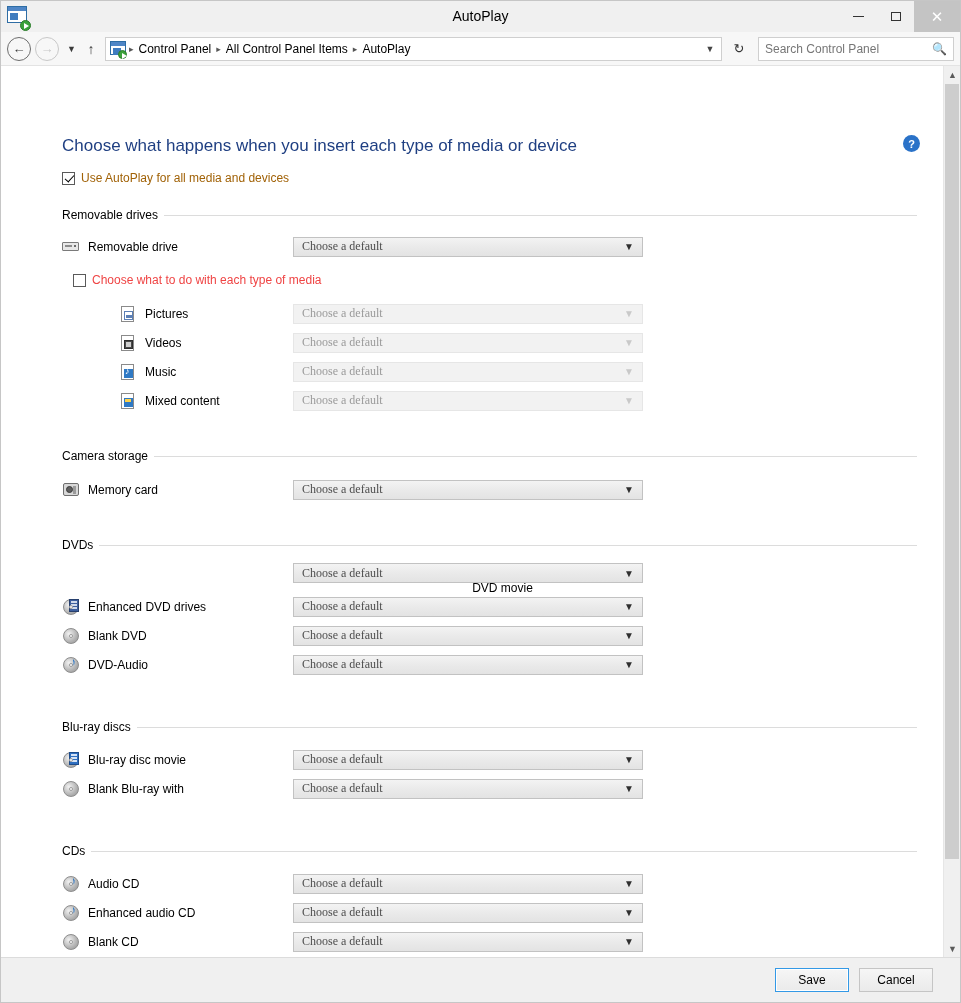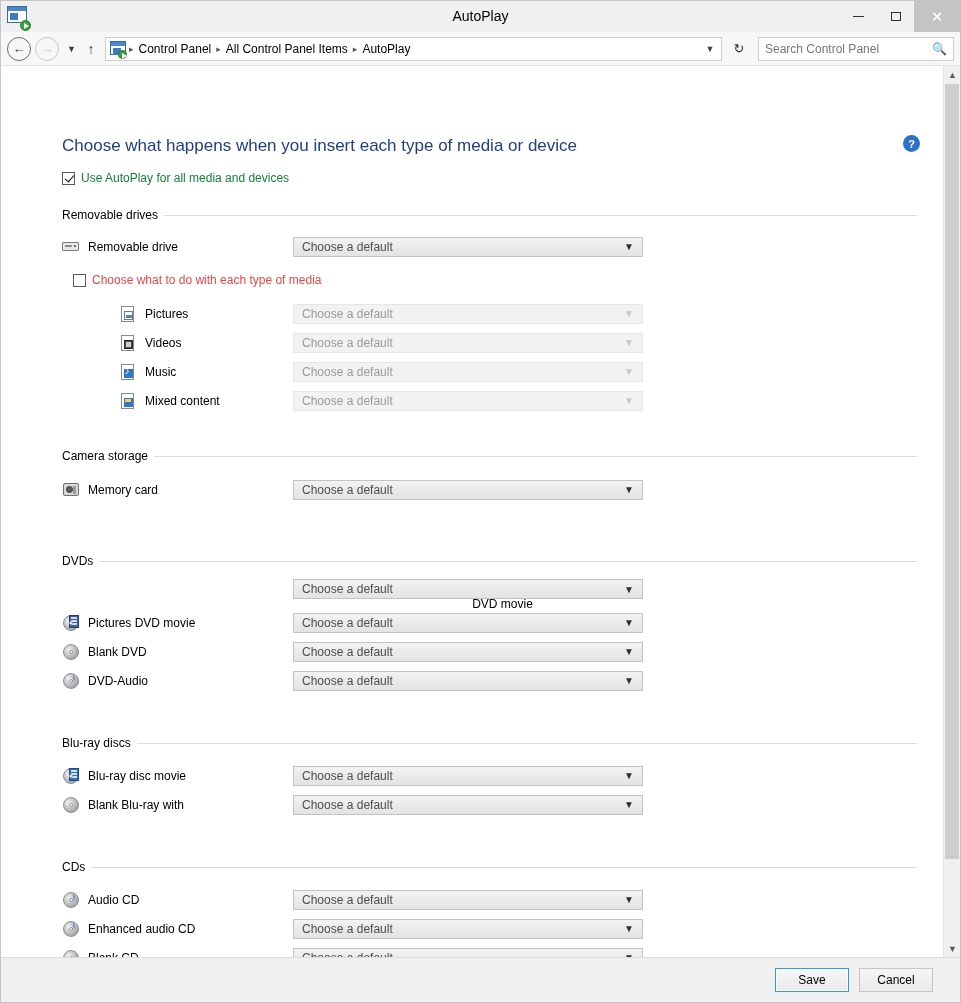--- a/index.html
+++ b/index.html
@@ -195,21 +195,21 @@
   }
   .cbox.checked::after {
     content: "";
     position: absolute;
     left: 4px; top: 0px;
     width: 4px; height: 8px;
     border: solid #000;
     border-width: 0 1.6px 1.6px 0;
     transform: rotate(42deg);
   }
-  .topcheck .lbl { font-size: 12px; color: #15803d; white-space: nowrap; }
+  .topcheck .lbl { font-size: 12px; color: #a16207; white-space: nowrap; }
 
   .sections { position: absolute; left: 0; top: 140px; right: 0; }
   .section { position: relative; }
   .sec-head {
     display: flex; align-items: center;
     margin-left: 61px; margin-right: 26px;
     height: 18px;
   }
   .sec-head .txt { font-size: 12px; color: #000; white-space: nowrap; padding-right: 6px; }
   .sec-head .rule { flex: 1 1 auto; height: 1px; background: #dcdcdc; }
@@ -226,20 +226,21 @@
   .combo {
     position: absolute;
     left: 292px;
     width: 350px;
     height: 20px;
     box-sizing: border-box;
     background: linear-gradient(to bottom, #f3f3f3 0%, #eaeaea 50%, #e3e3e3 100%);
     border: 1px solid #c2c2c2;
     display: flex; align-items: center;
     padding: 0 4px 0 8px;
+    font-family: Liberation Serif, serif;
   }
   .combo .val { flex: 1 1 auto; font-size: 12px; color: #4d4d4d; white-space: nowrap; }
   .combo .chev { font-size: 10px; color: #2f2f2f; padding-right: 4px; }
   .combo.disabled {
     background: #f2f2f2;
     border-color: #e6e6e6;
   }
   .combo.disabled .val { color: #9a9a9a; }
   .combo.disabled .chev { color: #c9c9c9; }
 
@@ -614,21 +615,21 @@
                 <span class="ico-cam"></span>
               </span>
             <span class="label">Memory card</span>
             <span class="combo">
               <span class="val">Choose a default</span>
               <span class="chev">▼</span>
             </span>
           </div>
         </div>
 
-        <div class="section" style="margin-top:48px;">
+        <div class="section" style="margin-top:32px;">
           <div class="sec-head">
             <span class="txt">DVDs</span>
             <span class="rule"></span>
           </div>
           <div class="row" style="margin-top:9px;flex-direction:column;">
             <span class="icon">
                 <span class="ico-disc">
                   <span class="ovl film"></span>
                 </span>
               </span>
@@ -637,21 +638,21 @@
               <span class="val">Choose a default</span>
               <span class="chev">▼</span>
             </span>
           </div>
           <div class="row">
             <span class="icon">
                 <span class="ico-disc">
                   <span class="ovl film"></span>
                 </span>
               </span>
-            <span class="label">Pictures DVD movie</span>
+            <span class="label">Enhanced DVD drives</span>
             <span class="combo">
               <span class="val">Choose a default</span>
               <span class="chev">▼</span>
             </span>
           </div>
           <div class="row">
             <span class="icon">
                 <span class="ico-disc"></span>
               </span>
             <span class="label">Blank DVD</span>

